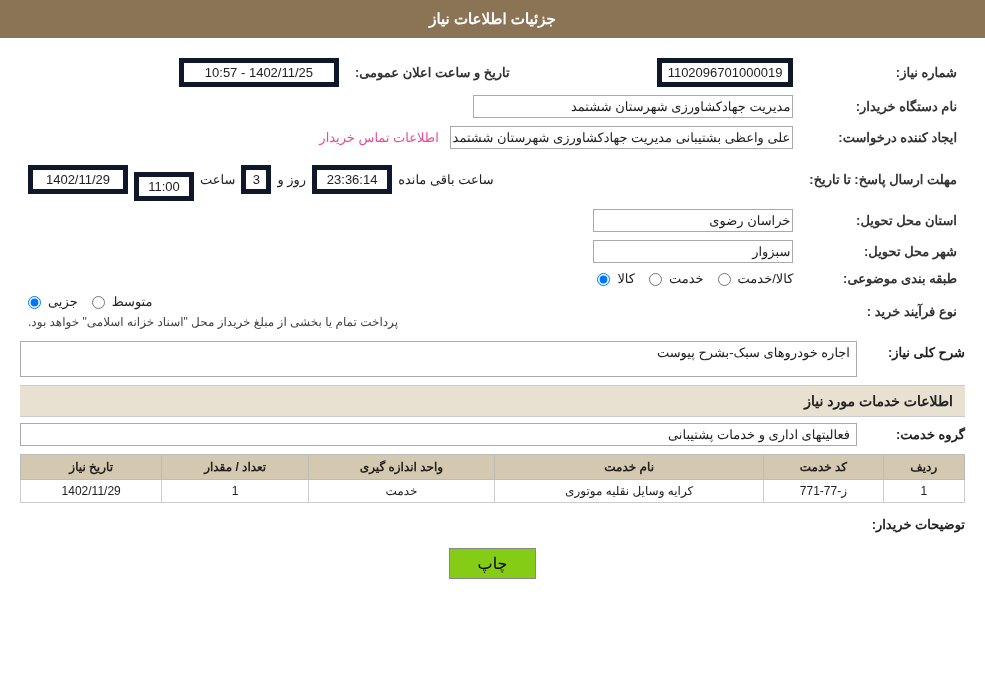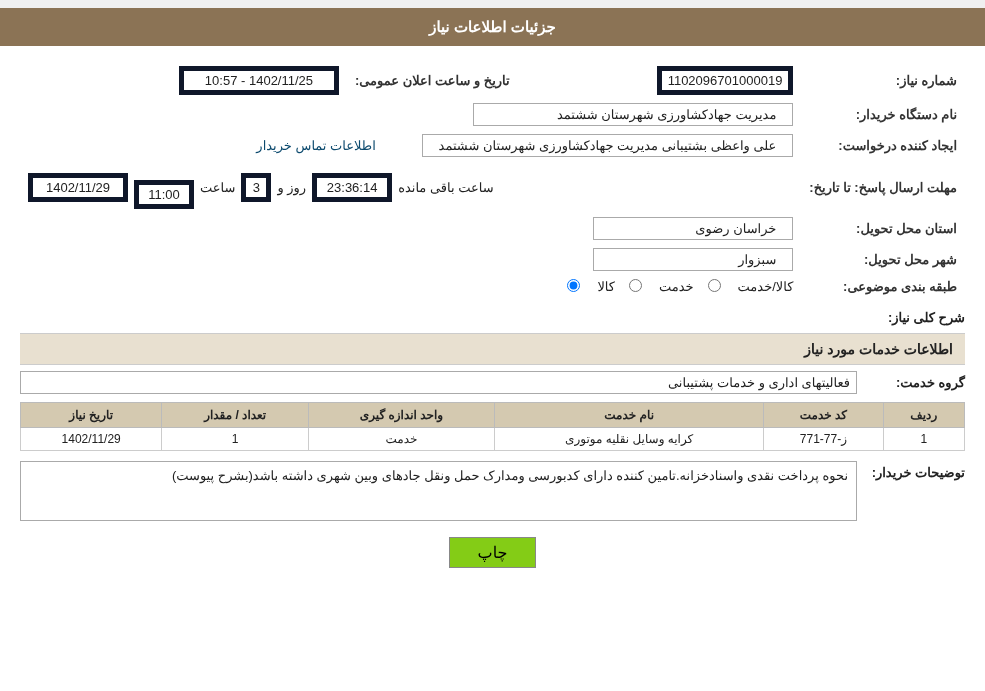--- a/index.html
+++ b/index.html
@@ -16,21 +16,20 @@
       background: #fff;
       margin: 0 auto;
     }
     .header-bar {
       background: #8b7355;
       color: #fff;
       text-align: center;
       padding: 10px 0;
       font-size: 15px;
       font-weight: bold;
-      margin-top: 8px;
     }
     .main-content {
       padding: 16px 20px;
       background: #fff;
     }
     .info-table {
       width: 100%;
       border-collapse: collapse;
       margin-bottom: 8px;
     }
@@ -44,25 +43,24 @@
       text-align: right;
       white-space: nowrap;
       width: 150px;
     }
     .value-cell {
       text-align: right;
     }
     .input-box {
       border: 1px solid #aaa;
       background: #fff;
-      padding: 3px 16px;
+      padding: 3px 2px;
       min-width: 120px;
       display: inline-block;
       text-align: right;
-      margin-left: 35px;
     }
     .input-box-wide {
       border: 1px solid #aaa;
       background: #fff;
       padding: 3px 6px;
       width: 100%;
       display: block;
       text-align: right;
     }
     .section-header {
@@ -75,34 +73,34 @@
       border-top: 1px solid #ccc;
       border-bottom: 1px solid #ccc;
     }
     .row-flex {
       display: flex;
       align-items: center;
       gap: 6px;
       flex-wrap: wrap;
     }
     .link-blue {
-      color: #0c4a6e;
+      color: #ec4899;
       cursor: pointer;
       text-decoration: none;
     }
     .radio-group {
       display: flex;
       gap: 14px;
       align-items: center;
       direction: rtl;
     }
     .radio-item {
       display: flex;
-      align-items: flex-start;
-      gap: 17px;
+      align-items: flex-end;
+      gap: 7px;
     }
     .content-wrap {
       position: relative;
     }
     
     .services-table {
       width: 100%;
       border-collapse: collapse;
       margin-top: 6px;
       font-size: 12px;
@@ -241,25 +239,46 @@
               <input type="radio" name="tabaqe" style="">
             </div>
             <div class="radio-item">
               <span>کالا</span>
               <input type="radio" name="tabaqe" checked="" style="">
             </div>
           </div>
         </td>
       </tr>
 
+      <tr>
+        <td class="label-cell">نوع فرآیند خرید :</td>
+        <td class="value-cell" colspan="3">
+          <div style="display:flex; flex-direction:column; gap:4px; align-items:flex-end;">
+            <div class="radio-group">
+              <div class="radio-item">
+                <span>متوسط</span>
+                <input type="radio" name="noe" style="">
+              </div>
+              <div class="radio-item">
+                <span>جزیی</span>
+                <input type="radio" name="noe" checked="" style="">
+              </div>
+            </div>
+            <div class="general-notice">پرداخت تمام یا بخشی از مبلغ خریداز محل "اسناد خزانه اسلامی" خواهد بود.</div>
+          </div>
+        </td>
+      </tr>
     </tbody>
       </table>
 
     <div style="display:flex; align-items:flex-start; gap:8px; margin-bottom:8px;">
       <div style="font-weight:bold; white-space:nowrap; padding-top:4px; min-width:100px; text-align:right;">شرح کلی نیاز:</div>
+      <div style="flex:1;">
+        <div class="input-box-wide" style="min-height:36px;">اجاره خودروهای سبک-بشرح پیوست</div>
+      </div>
     </div>
 
     <div class="section-header">اطلاعات خدمات مورد نیاز</div>
 
     <div style="display:flex; align-items:center; gap:8px; margin-bottom:8px;">
       <div style="font-weight:bold; white-space:nowrap; text-align:right; min-width:100px;">گروه خدمت:</div>
       <div style="flex:1;">
         <div class="input-box-wide">فعالیتهای اداری و خدمات پشتیبانی</div>
       </div>
     </div>
@@ -282,23 +301,20 @@
             <td>کرایه وسایل نقلیه موتوری</td>
             <td>خدمت</td>
             <td>1</td>
             <td>1402/11/29</td>
           </tr>
         </tbody>
     </table>
 
     <div style="display:flex; align-items:flex-start; gap:8px; margin-top:10px; margin-bottom:12px;">
       <div style="font-weight:bold; white-space:nowrap; padding-top:4px; min-width:100px; text-align:right;">توضیحات خریدار:</div>
-      <div style="flex:1;">
-        <div class="description-box">نحوه پرداخت نقدی واسنادخزانه.تامین کننده دارای کدبورسی ومدارک حمل ونقل جادهای وبین شهری داشته باشد(بشرح پیوست)</div>
-      </div>
     </div>
 
     <div class="btn-row">
       <button class="btn">چاپ</button>
     </div>
 
   </div>
 </div>
 
 </body></html>

